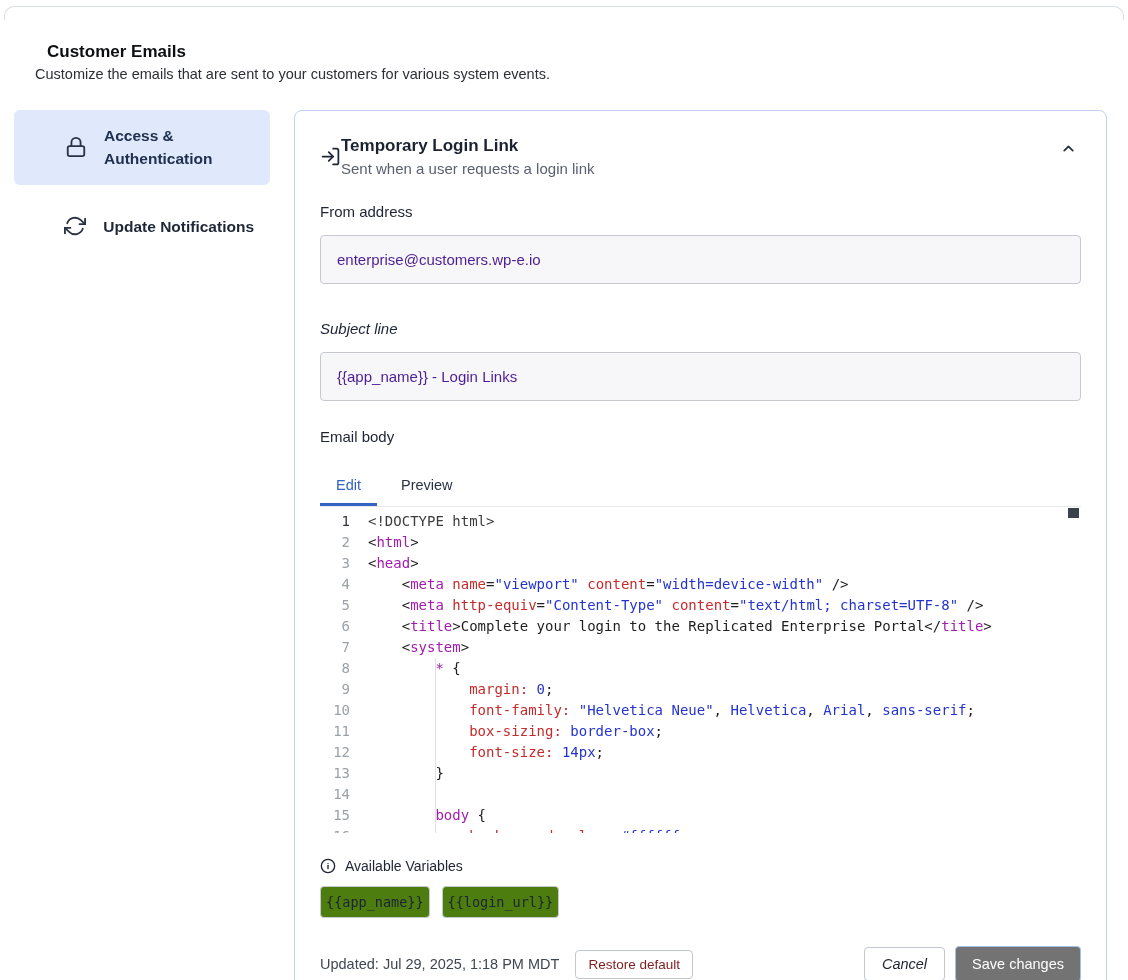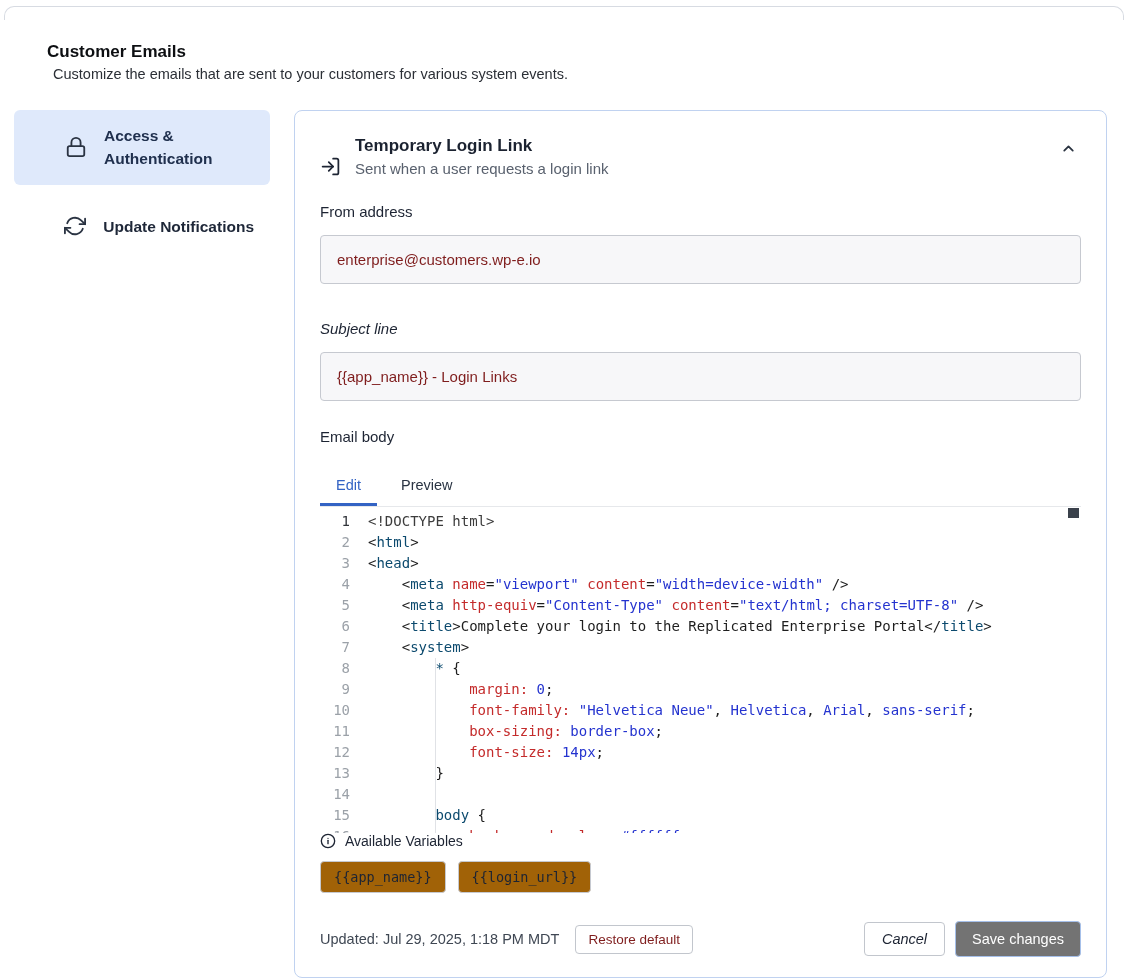--- a/index.html
+++ b/index.html
@@ -11,21 +11,21 @@
   }
 
   
   .top-edge {
     position:absolute; top:6px; left:4px; right:4px; height:14px;
     border:1px solid #d7dbe2; border-bottom:none;
     border-radius:10px 10px 0 0;
   }
 
   .page-title { position:absolute; left:35px; top:30px; margin:12px; font-size:17px; font-weight:700; color:#0d0f12; }
-  .page-sub   { position:absolute; left:53px; top:66px; margin:0; font-size:14.5px; color:#2b2f36; }
+  .page-sub   { position:absolute; left:35px; top:66px; margin:0; font-size:14.5px; color:#2b2f36; }
 
   .layout { position:absolute; left:14px; top:110px; width:1093px; display:flex; gap:24px; align-items:flex-start; }
 
   
   .sidebar { width:256px; flex:none; }
   .side-item {
     display:flex; align-items:center; gap:16px;
     padding:14px 16px; border-radius:6px; cursor:pointer;
     font-size:15.5px; font-weight:600; color:#1e2738; line-height:1.5;
     margin-bottom:16px;
@@ -33,34 +33,34 @@
   }
   .side-item.active { background:#dfe9fb; color:#20304e; }
   .side-icon { flex:none; width:24px; display:flex; align-items:center; justify-content:center; color:#2a3342; }
   .side-label.two-line { max-width:150px; display:inline-block; }
 
   
   .panel {
     flex:1; background:#ffffff; border:1px solid #c0d2f0; border-radius:8px;
     padding:25px 25px 20px 25px;
   }
-  .panel-header { display:flex; align-items:flex-end; gap:14px; }
+  .panel-header { display:flex; align-items:center; }
   .panel-header-icon { flex:none; color:#1d2433; display:flex; }
   .panel-title { font-size:17px; font-weight:700; color:#1b2230; }
   .panel-subtitle { font-size:15px; color:#59616e; margin-top:4px; }
   .collapse-btn {
     margin-left:auto; background:none; border:none; padding:4px; cursor:pointer;
     color:#2a3340; display:flex; align-items:flex-start; align-self:flex-start;
   }
 
   .field-label { display:block; font-size:15px; font-weight:500; color:#1d2433; margin-top:26px; }
   .text-input {
     margin-top:15px; width:100%; height:49px;
     background:#f7f7f9; border:1px solid #c6c9d0; border-radius:4px;
-    padding:0 16px; font-size:15px; color:#7f1d1d;
+    padding:0 16px; font-size:15px; color:#4c1d95;
     font-family:"Liberation Sans", sans-serif;
   }
 
   
   .tab-row { display:flex; gap:8px; margin-top:20px; border-bottom:1px solid #e6e8eb;text-align:center; }
   .tab {
     padding:12px 16px 13px; font-size:14.5px; color:#2a3443; cursor:pointer; font-weight:500;
   }
   .tab.active { color:#3363c4; box-shadow:inset 0 -3px 0 #3363c4; }
 
@@ -69,36 +69,36 @@
     position:relative; height:326px; overflow:hidden; background:#ffffff;
     font-family:"DejaVu Sans Mono", monospace; font-size:14px; line-height:21px;
     padding-top:4px;
   }
   .code-row { display:flex; white-space:pre; }
   .gutter { flex:none; width:30px; text-align:right; color:#9ba1a8; margin-right:18px; user-select:none; }
   .code-rows .code-row:first-child .gutter { color:#30343a; }
   .code-content { white-space:pre; min-height:21px; }
   .tok-pl  { color:#1e1e1e; }
   .tok-doc { color:#3c3c3c; }
-  .tok-tag { color:#0c4a6e; }
+  .tok-tag { color:#a21caf; }
   .tok-attr{ color:#c42b2b; }
   .tok-prop{ color:#c42b2b; }
   .tok-str { color:#2433cf; }
   .tok-num { color:#2433cf; }
   .indent-guide { position:absolute; left:115px; top:151px; bottom:0; width:1px; background:#e0e2e6; }
   .scroll-thumb { position:absolute; right:2px; top:1px; width:11px; height:10px; background:#3a414b; }
 
   
-  .vars-head { display:flex; align-items:center; gap:9px; font-size:14px; font-weight:500; color:#1d2433; }
+  .vars-head { display:flex; align-items:center; gap:9px; margin-top:25px; font-size:14px; font-weight:500; color:#1d2433; }
   .info-icon { display:flex; color:#1d2433; }
   .chips { display:flex; gap:12px; margin-top:12px; }
   .chip {
     font-family:"DejaVu Sans Mono", monospace; font-size:13.5px; color:#1d2433;
-    background:#a16207; border:1px solid #c6c9d0; border-radius:4px;
-    padding:7px 13px; cursor:pointer;
+    background:#4d7c0f; border:1px solid #c6c9d0; border-radius:4px;
+    padding:7px 5px; cursor:pointer;
   }
 
   
   .panel-footer { display:flex; align-items:center; margin-top:28px; }
   .updated-text { font-size:14.5px; color:#3f4753; }
   .btn { font-family:"Liberation Sans", sans-serif; border-radius:4px; cursor:pointer; }
   .btn.restore {
     margin-left:16px; background:#ffffff; border:1px solid #c2c6cd;
     padding:6px 12px; font-size:13.5px; color:#7f1d1d;
   }

